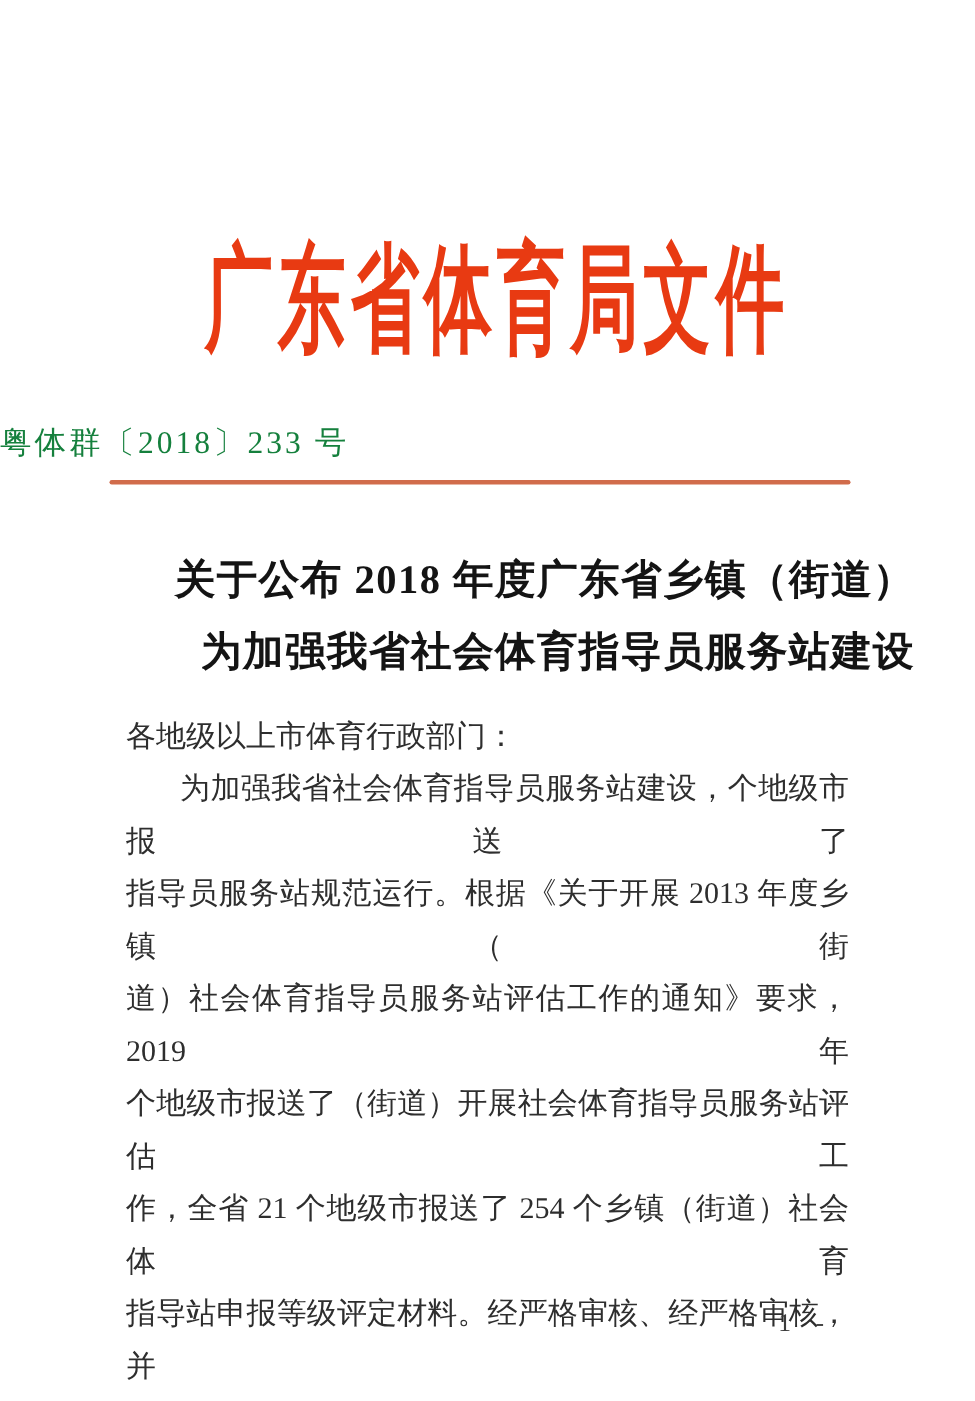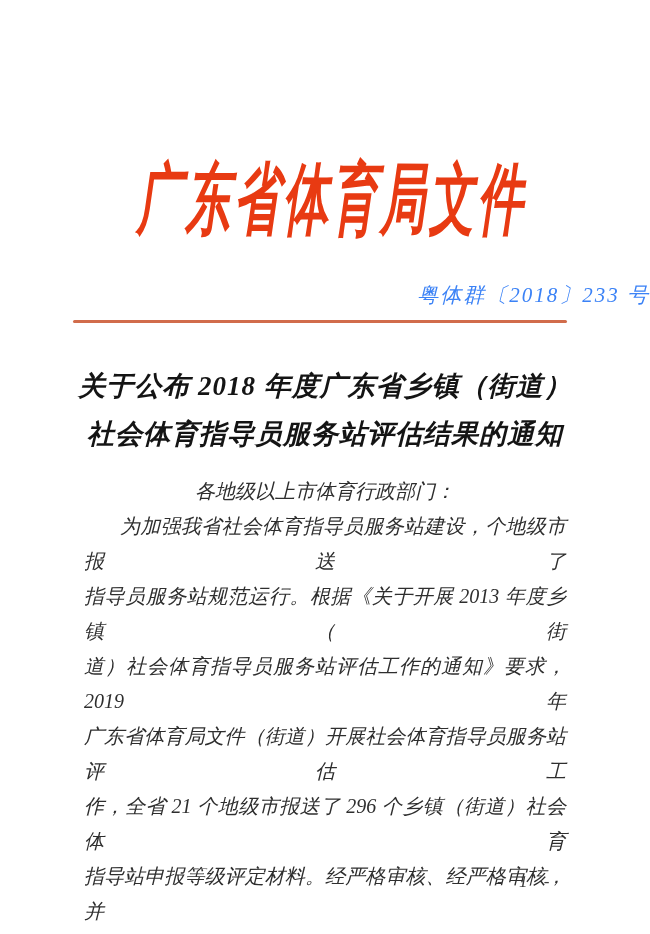--- a/index.html
+++ b/index.html
@@ -7,79 +7,78 @@
     padding: 0;
     background: #ffffff;
   }
   .page {
     position: relative;
     width: 650px;
     height: 934px;
     background: #ffffff;
     overflow: hidden;
     font-family: "Liberation Serif", "DejaVu Serif", serif;
-    font-style: italic;
   }
   .agency-title {
     position: absolute;
     top: 156px;
     left: 0;
     right: 0;
     text-align: center;
     font-size: 78px;
     line-height: 88px;
     font-weight: bold;
     color: #e83a12;
     letter-spacing: 6px;
     white-space: nowrap;
     transform: scaleX(0.58);
   }
   .doc-number {
     position: absolute;
     top: 281px;
     left: 0;
     right: 0;
-    text-align: right;
+    text-align: left;
     font-size: 21px;
     line-height: 28px;
-    color: #3b82f6;
+    color: #15803d;
     letter-spacing: 2px;
   }
   .divider {
     position: absolute;
     top: 320px;
     left: 73px;
     width: 494px;
     height: 3px;
     background: #d16c4b;
     border-radius: 2px;
   }
   .doc-title {
     position: absolute;
     top: 362px;
     left: 40px;
     right: 40px;
-    text-align: center;
+    text-align: right;
     font-size: 27px;
     line-height: 48px;
     font-weight: bold;
     color: #141414;
     letter-spacing: 1px;
   }
   .body-block {
     position: absolute;
     top: 474px;
     left: 84px;
     width: 482px;
     font-size: 20px;
     line-height: 35px;
     color: #2e2e2e;
   }
   .salutation {
-    text-align: center;
+    text-align: left;
   }
   .body-line {
     text-align: justify;
     text-align-last: justify;
   }
   .body-line.indent {
     text-indent: 36px;
   }
   .page-number {
     position: absolute;
@@ -98,30 +97,30 @@
 <div class="page">
 
   <div class="agency-title">广东省体育局文件</div>
 
   <div class="doc-number">粤体群〔2018〕233 号</div>
 
   <div class="divider"></div>
 
   <div class="doc-title">
     <div>关于公布 2018 年度广东省乡镇（街道）</div>
-    <div>社会体育指导员服务站评估结果的通知</div>
+    <div>为加强我省社会体育指导员服务站建设</div>
   </div>
 
   <div class="body-block">
     <div class="salutation">各地级以上市体育行政部门：</div>
     <div class="body-line indent">为加强我省社会体育指导员服务站建设，个地级市报送了</div>
     <div class="body-line">指导员服务站规范运行。根据《关于开展 2013 年度乡镇（街</div>
     <div class="body-line">道）社会体育指导员服务站评估工作的通知》要求，2019 年</div>
-    <div class="body-line">广东省体育局文件（街道）开展社会体育指导员服务站评估工</div>
-    <div class="body-line">作，全省 21 个地级市报送了 296 个乡镇（街道）社会体育</div>
+    <div class="body-line">个地级市报送了（街道）开展社会体育指导员服务站评估工</div>
+    <div class="body-line">作，全省 21 个地级市报送了 254 个乡镇（街道）社会体育</div>
     <div class="body-line">指导站申报等级评定材料。经严格审核、经严格审核，并</div>
     <div class="body-line">向社会公示评估结果，现有 114 个服务站达到 A 级标准，107</div>
 
   </div>
 
   <div class="page-number">- 1 -</div>
 
 </div>
 
 </body></html>

